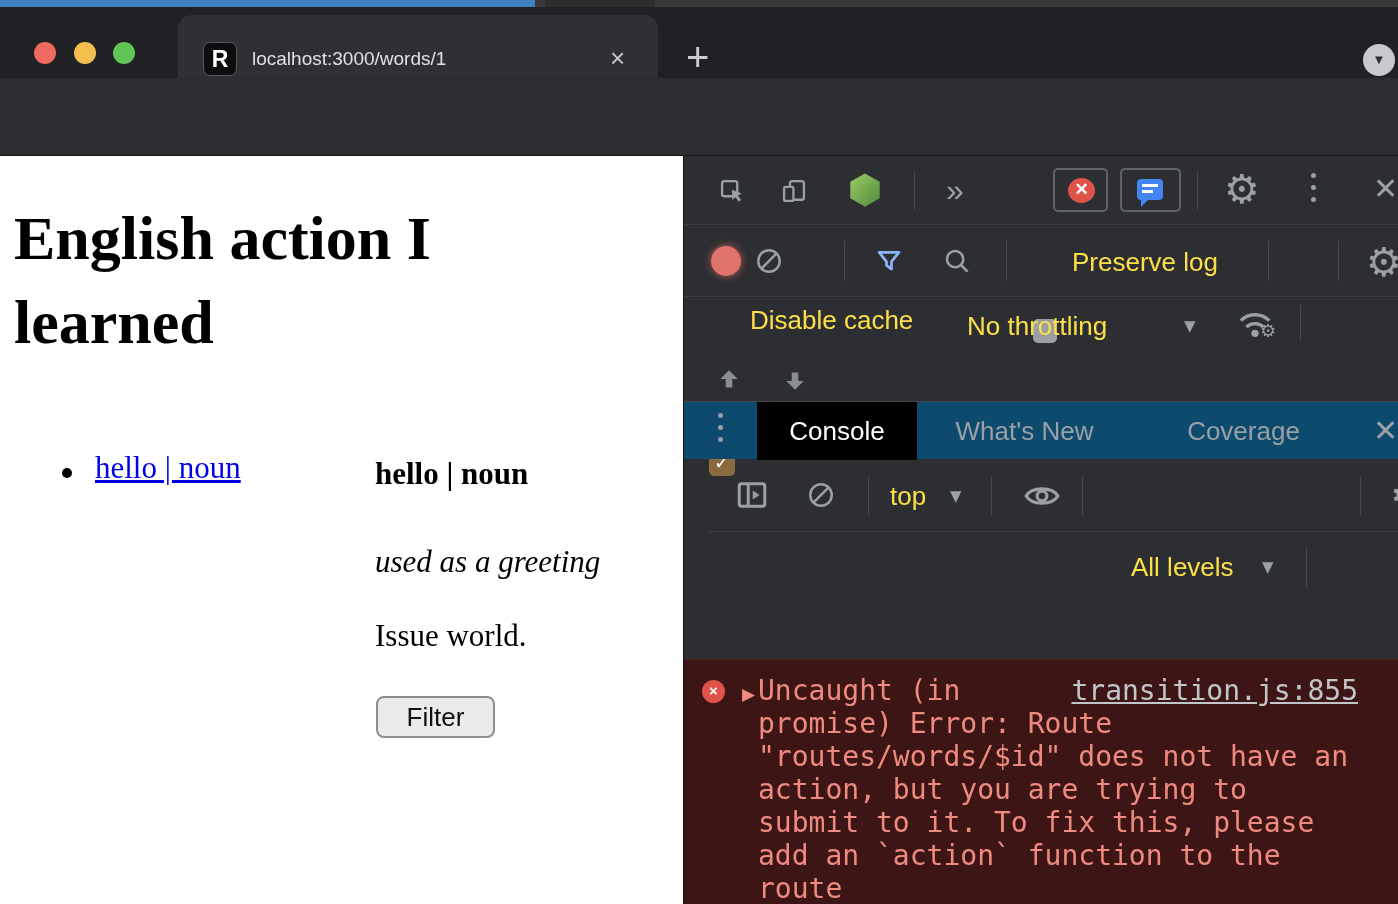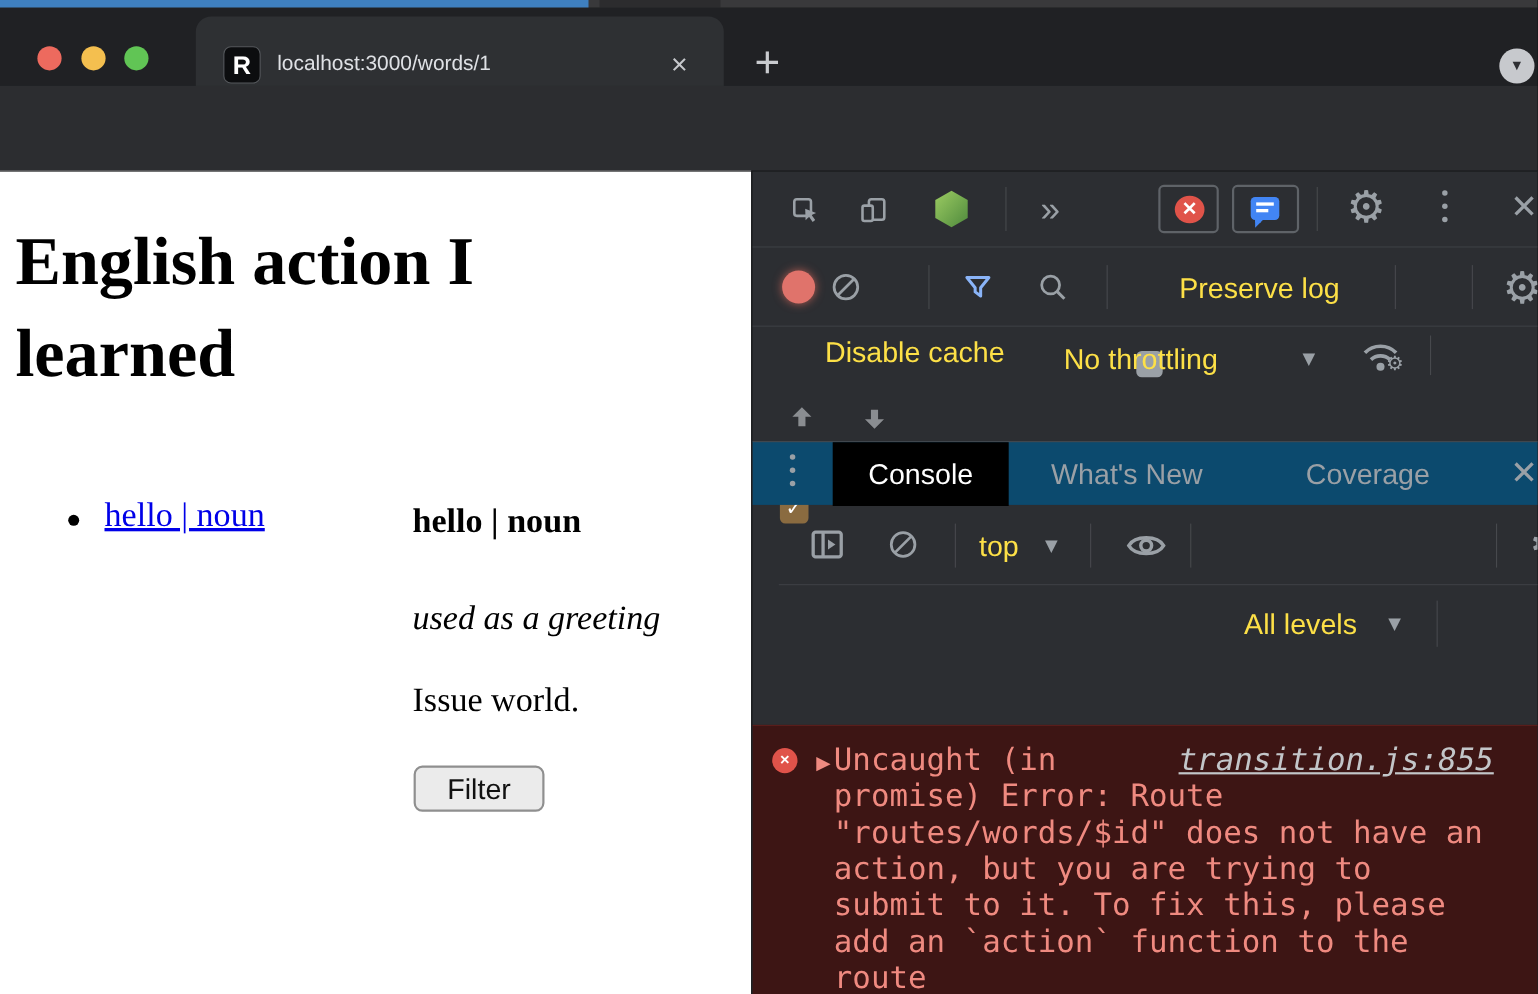--- a/index.html
+++ b/index.html
@@ -126,21 +126,21 @@
 
   #err-circle { position:absolute; left:18px; top:20px; width:23px; height:23px;
     border-radius:50%; background:#e0534a; color:#fff; font-weight:bold; font-size:15px;
     text-align:center; line-height:22px; }
   #err-expand { position:absolute; left:58px; top:24px; color:#ef8a80; font-size:17px;
     font-family:"DejaVu Sans", sans-serif; }
   #err-msg { position:absolute; left:74px; top:14px; width:600px;
     font-family:"DejaVu Sans Mono", monospace; font-size:28px; line-height:33px;
     color:#ef8a80; word-wrap:break-word; }
   #err-link { float:right; color:#c3c6c9; text-decoration:underline;
-    font-family:"DejaVu Sans Mono", monospace; font-size:28px;font-style:italic; }
+    font-family:"DejaVu Sans Mono", monospace; font-size:28px; }
 
   svg { display:block; }
 </style>
 </head>
 <body>
 
 <div id="window">
 
   <div id="topstrip" class="abs">
     <div class="blue abs"></div>

